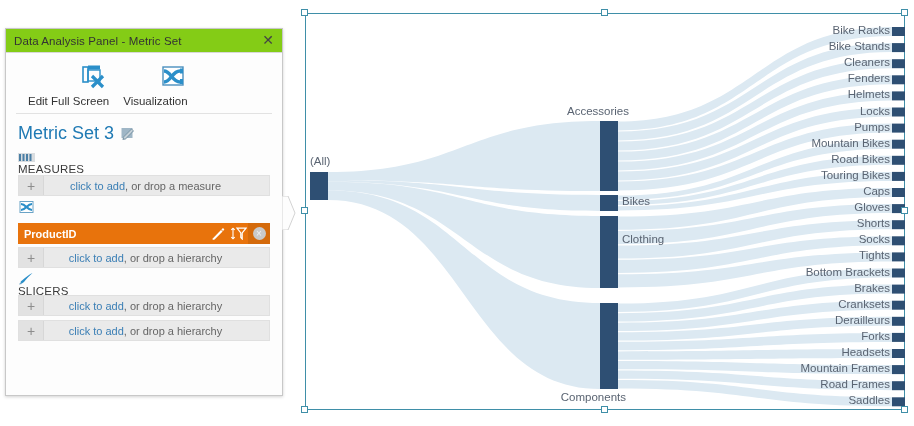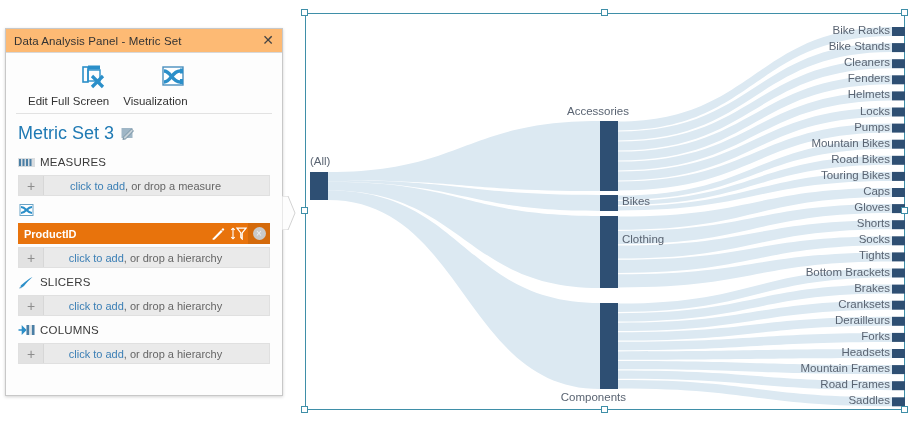--- a/index.html
+++ b/index.html
@@ -14,21 +14,21 @@
   
   #panel{
     position:absolute;left:5px;top:28px;width:278px;height:368px;
     background:#f4f4f4;
     border:1px solid #c8c8c8;
     box-shadow:0 1px 3px rgba(0,0,0,.18);
     box-sizing:border-box;
   }
   #panel-titlebar{
     position:relative;height:23px;
-    background:#fdba74;
+    background:#84cc16;
     border-bottom:1px solid #d8d8d8;
     display:flex;align-items:center;
   }
   #panel-title{
     font-size:11.5px;color:#333;padding-left:8px;letter-spacing:.1px;
   }
   #panel-close{
     position:absolute;right:6px;top:3px;width:16px;height:16px;
     display:flex;align-items:center;justify-content:center;
     font-size:14px;color:#444;cursor:pointer;line-height:1;
@@ -47,21 +47,21 @@
     margin-right:14px;cursor:pointer;width:auto;
   }
   .tool-ico{height:30px;display:flex;align-items:center;justify-content:center;}
   .tool-label{font-size:11.5px;color:#333;margin-top:3px;white-space:nowrap;}
 
   #ms-head{display:flex;align-items:center;padding:9px 0 4px 12px;}
   #ms-title{font-size:18px;color:#1f7ab4;font-weight:400;}
   #ms-edit{margin-left:6px;display:inline-flex;cursor:pointer;}
 
   .sec{margin:4px 12px 0 12px;}
-  .sec-head{display:flex;align-items:center;height:20px;}
+  .sec-head{display:flex;align-items:flex-start;height:20px;flex-direction:column;}
   .sec-ico{width:17px;height:13px;margin-right:5px;display:inline-flex;align-items:center;}
   .sec-title{font-size:11.5px;color:#3a3a3a;letter-spacing:.2px;}
 
   .droprow{
     display:flex;align-items:center;height:21px;margin-top:3px;
     background:#eaeaea;border:1px solid #e0e0e0;box-sizing:border-box;
   }
   .plus{
     width:24px;height:100%;display:flex;align-items:center;justify-content:center;
     background:#e2e2e2;color:#8d8d8d;font-size:14px;line-height:1;
@@ -229,31 +229,20 @@
         </span>
         <span class="sec-title">SLICERS</span>
       </div>
       <div class="droprow">
         <span class="plus">+</span>
         <span class="drop-label"><span>click to add</span><span class="grey">, or drop a hierarchy</span></span>
       </div>
     </div>
 
     <div class="sec">
-      <div class="sec-head">
-        <span class="sec-ico">
-          <svg width="17" height="12" viewBox="0 0 17 12">
-            <path d="M0.5 6 L7 6 M4.5 3 L7.5 6 L4.5 9 Z" stroke="#2b8fc9" stroke-width="1.6" fill="#2b8fc9"></path>
-            <rect x="8.5" y="1" width="8" height="10" fill="#e3e6e8"></rect>
-            <rect x="8.5" y="1" width="2.6" height="10" fill="#4a7fa5"></rect>
-            <rect x="13.9" y="1" width="2.6" height="10" fill="#4a7fa5"></rect>
-          </svg>
-        </span>
-        <span class="sec-title">COLUMNS</span>
-      </div>
       <div class="droprow">
         <span class="plus">+</span>
         <span class="drop-label"><span>click to add</span><span class="grey">, or drop a hierarchy</span></span>
       </div>
     </div>
 
   </div>
 </div>
 
 <div id="panel-tab">

